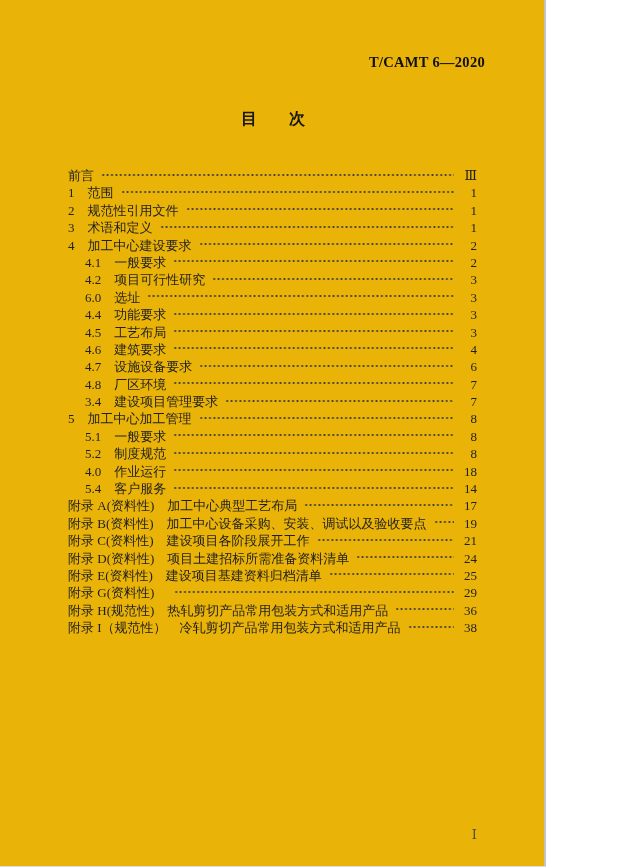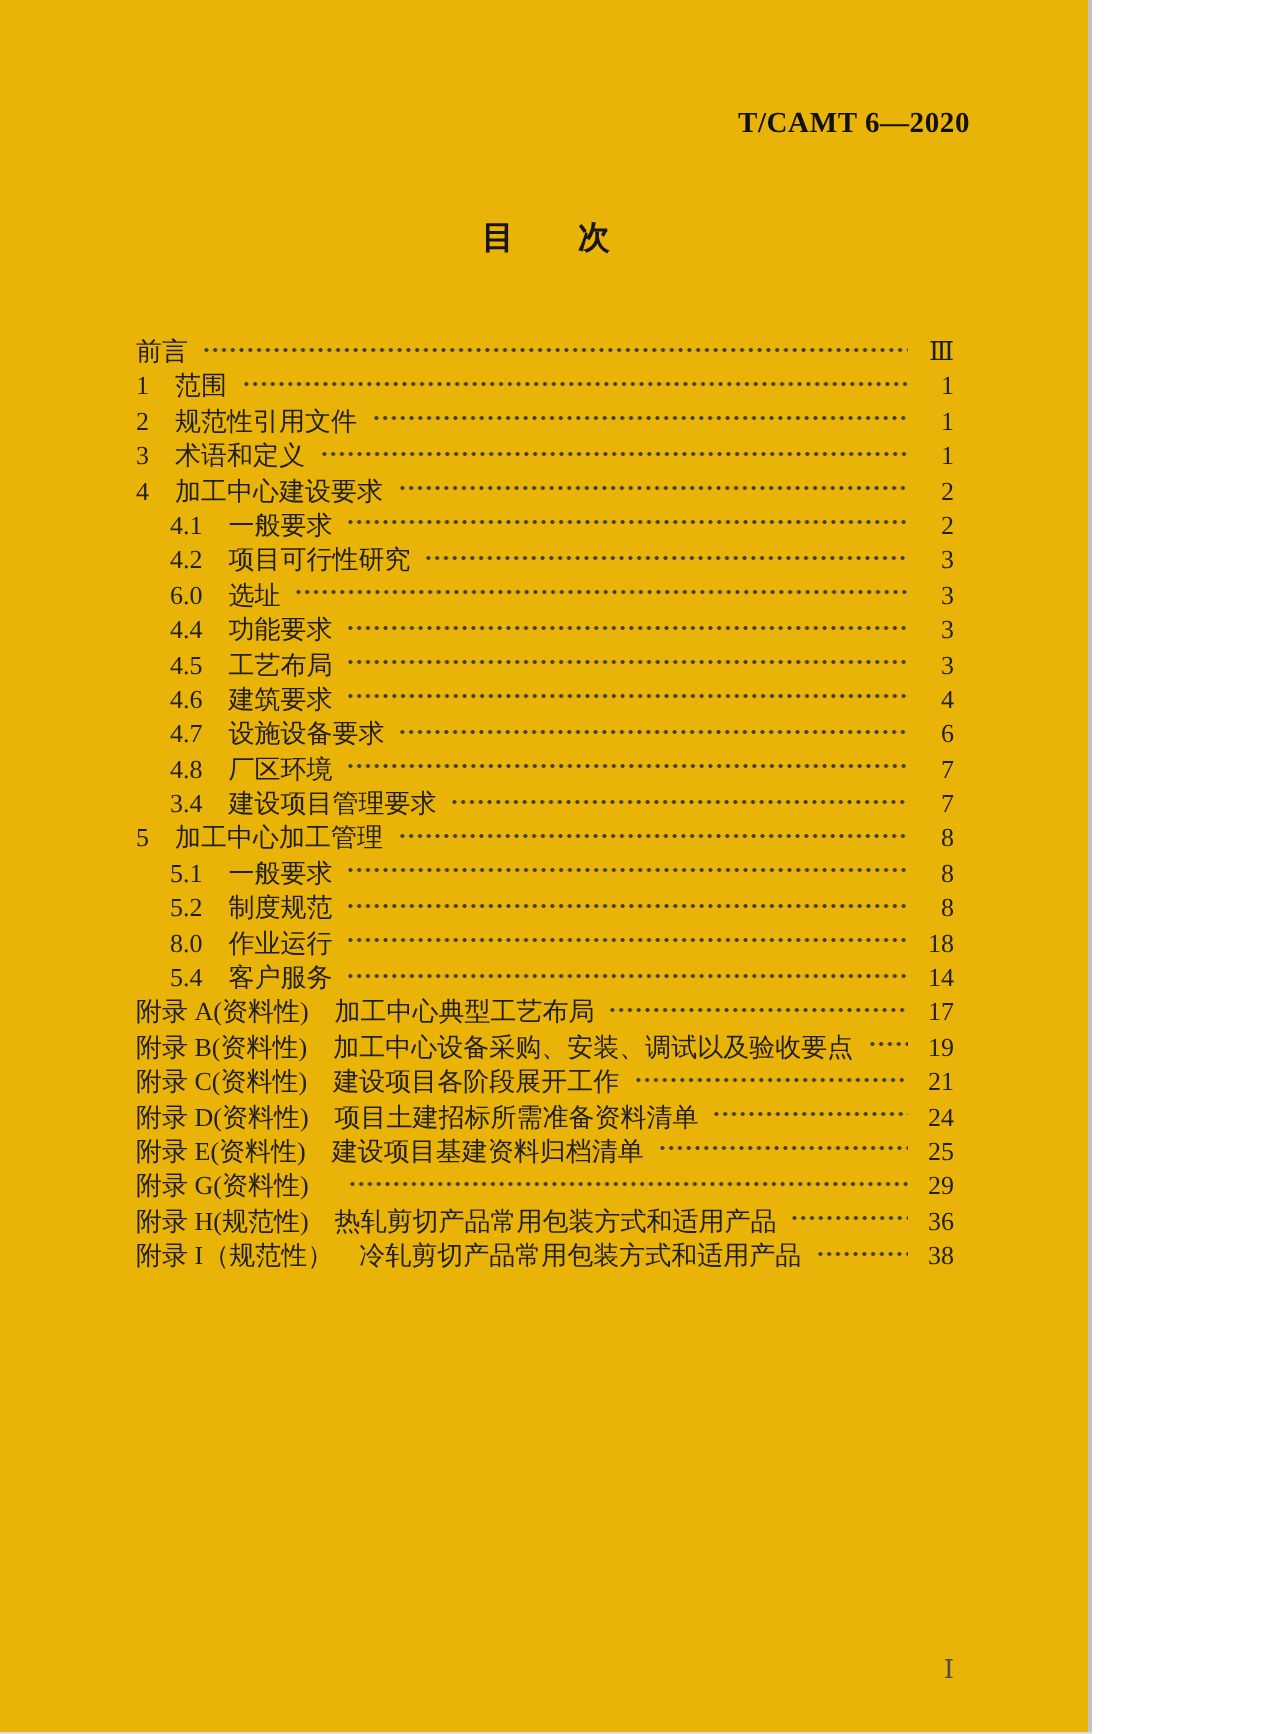--- a/index.html
+++ b/index.html
@@ -213,21 +213,21 @@
   </div>
 
   <div class="toc-row indent">
     <span class="toc-prefix">5.2</span>
     <span class="toc-title">制度规范</span>
     <span class="dot-leader"></span>
     <span class="toc-page">8</span>
   </div>
 
   <div class="toc-row indent">
-    <span class="toc-prefix">8.0</span>
+    <span class="toc-prefix">4.0</span>
     <span class="toc-title">作业运行</span>
     <span class="dot-leader"></span>
     <span class="toc-page">18</span>
   </div>
 
   <div class="toc-row indent">
     <span class="toc-prefix">5.4</span>
     <span class="toc-title">客户服务</span>
     <span class="dot-leader"></span>
     <span class="toc-page">14</span>

